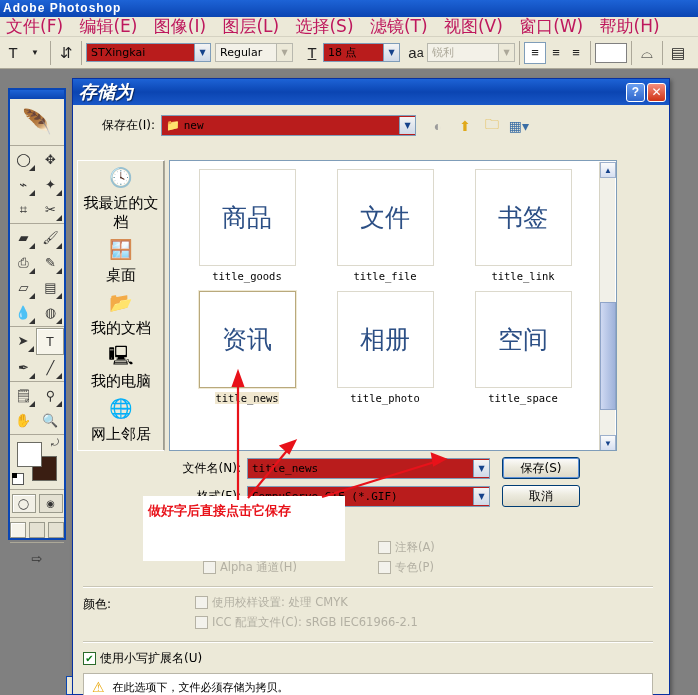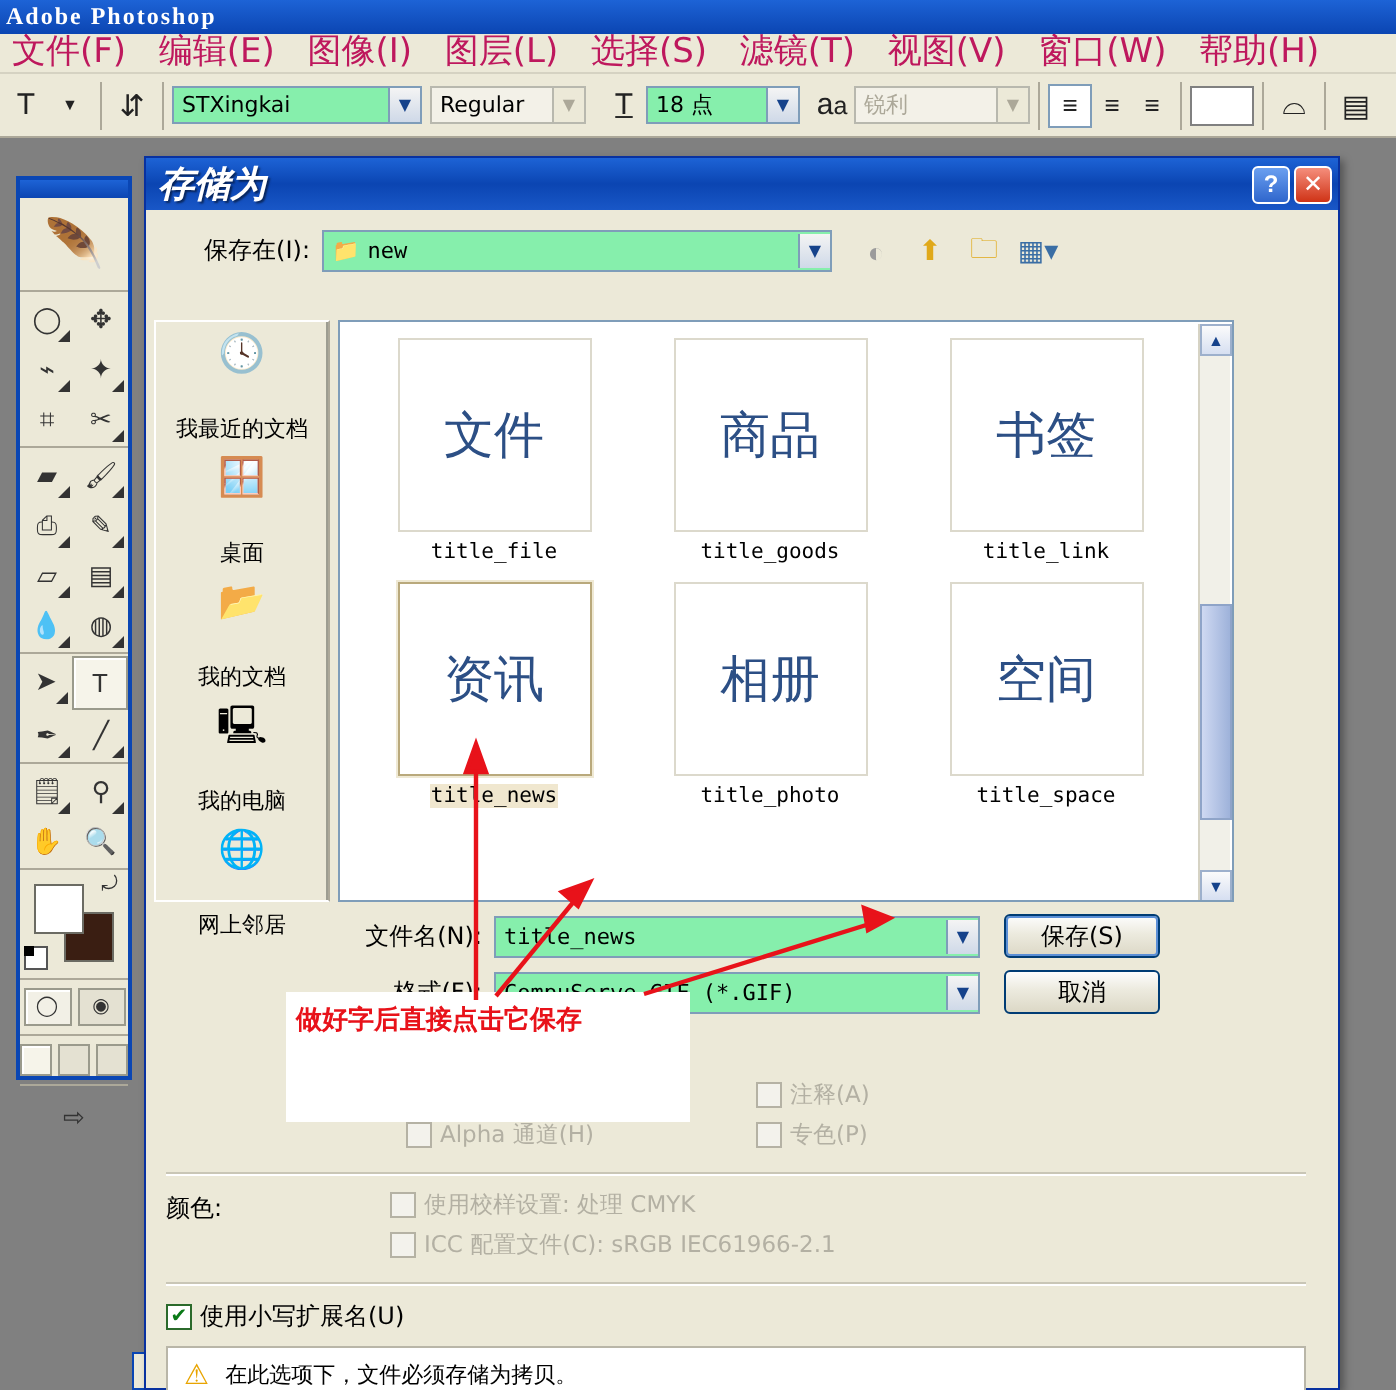--- a/index.html
+++ b/index.html
@@ -7,42 +7,42 @@
     width:698px;height:695px;overflow:hidden;position:relative;
     font-family:"Liberation Sans","DejaVu Sans",sans-serif;
     background:#808080;
     font-size:12px;
   }
   
   #ps-titlebar{
     position:absolute;left:0;top:0;width:698px;height:17px;
     background:linear-gradient(#1d63d6,#0b45b2);
     color:#fff;font-weight:bold;font-size:12px;
-    font-family:Liberation Serif, serif;
+    font-family:Liberation Sans, sans-serif;
     padding-left:3px;line-height:17px;letter-spacing:1px;
     box-sizing:border-box;
   }
   #ps-menubar{
     position:absolute;left:0;top:17px;width:698px;height:20px;
     background:#ece9d8;border-bottom:1px solid #d5d2c2;
     box-sizing:border-box;white-space:nowrap;overflow:hidden;
   }
   .menu-item{
     display:inline-block;padding:2px 7px 2px 6px;font-size:17px;color:#be185d;
     font-family:"DejaVu Sans",sans-serif;line-height:15px;
   }
   #ps-optionbar{
     position:absolute;left:0;top:37px;width:698px;height:32px;
     background:#ece9d8;border-bottom:1px solid #aca899;
     box-sizing:border-box;display:flex;align-items:center;padding:0 2px;
   }
   .ob-sep{width:1px;height:24px;background:#aca899;margin:0 4px;}
   .ob-icon{width:22px;height:24px;display:flex;align-items:center;justify-content:center;font-size:15px;color:#222;}
   .combo{
-    height:19px;border:1px solid #7f9db9;background:#86efac;display:flex;align-items:center;
+    height:19px;border:1px solid #7f9db9;background:#b91c1c;display:flex;align-items:center;
     font-size:11px;font-family:"DejaVu Sans",sans-serif;box-sizing:border-box;
   }
   .combo .cv{padding-left:4px;flex:1;overflow:hidden;white-space:nowrap;color:#000;}
   .combo .carat{
     width:15px;height:17px;background:linear-gradient(#f4f4f4,#cfd9e8);
     border-left:1px solid #7f9db9;display:flex;align-items:center;justify-content:center;
     font-size:8px;color:#15428b;
   }
   .combo.dis{border:1px solid #b8b8ae;background:#f3f1e8;}
   .combo.dis .cv{color:#aca899;}
@@ -109,21 +109,21 @@
   .nav-ic{width:22px;height:21px;display:flex;align-items:center;justify-content:center;font-size:14px;}
 
   #places{
     position:absolute;left:4px;top:55px;width:88px;height:291px;
     background:#ece9d8;border:1px solid #fff;border-right:1px solid #aca899;
     box-shadow:inset -1px 0 0 #9d9d91;box-sizing:border-box;
     display:flex;flex-direction:column;align-items:center;padding-top:6px;
   }
   .place{width:100%;display:flex;flex-direction:column;align-items:center;margin-bottom:7px;}
   .place .pi{font-size:19px;line-height:22px;}
-  .place .pl{font-size:11px;color:#000;font-family:"DejaVu Sans",sans-serif;margin-top:18px;text-align:center;}
+  .place .pl{font-size:15px;color:#000;font-family:"DejaVu Sans",sans-serif;margin-top:5px;text-align:center;}
 
   #filelist{
     position:absolute;left:96px;top:55px;width:448px;height:291px;
     background:#fff;border:1px solid #7f9db9;box-sizing:border-box;overflow:hidden;
   }
   #filegrid{display:flex;flex-wrap:wrap;padding:8px 0 0 8px;}
   .fitem{width:138px;display:flex;flex-direction:column;align-items:center;margin-bottom:9px;}
   .fthumb{
     width:95px;height:95px;background:#fff;border:1px solid #dcd9cc;
     display:flex;align-items:center;justify-content:center;
@@ -375,26 +375,26 @@
       </div>
       <div class="place">
         <span class="pi">🌐</span>
         <span class="pl">网上邻居</span>
       </div>
     </div>
 
     <div id="filelist">
       <div id="filegrid">
         <div class="fitem">
+          <div class="fthumb">商品</div>
+          <div class="fname">title_goods</div>
+        </div>
+        <div class="fitem">
           <div class="fthumb">文件</div>
           <div class="fname">title_file</div>
-        </div>
-        <div class="fitem">
-          <div class="fthumb">商品</div>
-          <div class="fname">title_goods</div>
         </div>
         <div class="fitem">
           <div class="fthumb">书签</div>
           <div class="fname">title_link</div>
         </div>
         <div class="fitem sel">
           <div class="fthumb">资讯</div>
           <div class="fname">title_news</div>
         </div>
         <div class="fitem">

